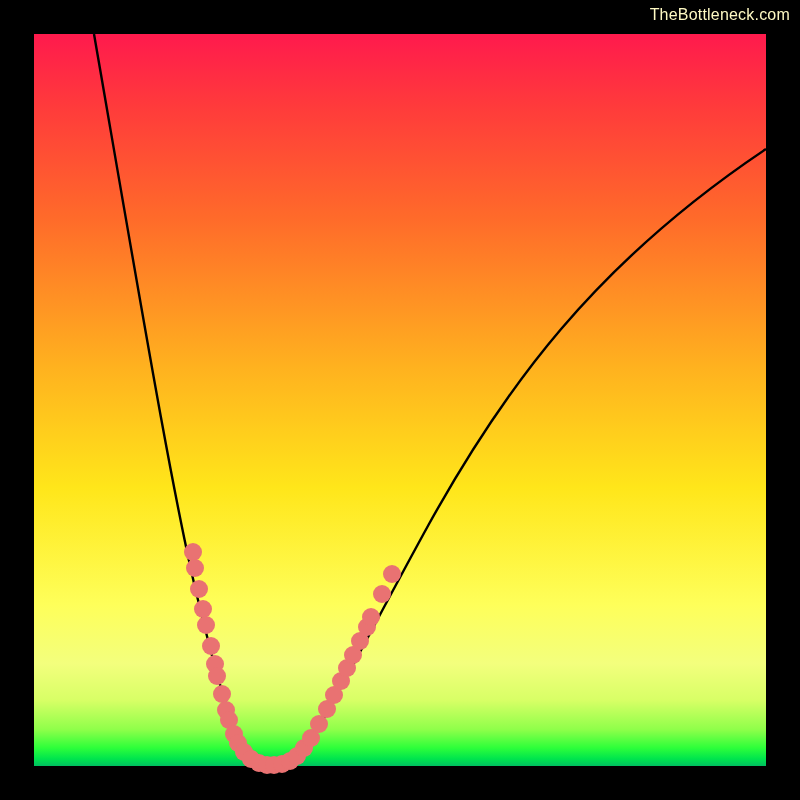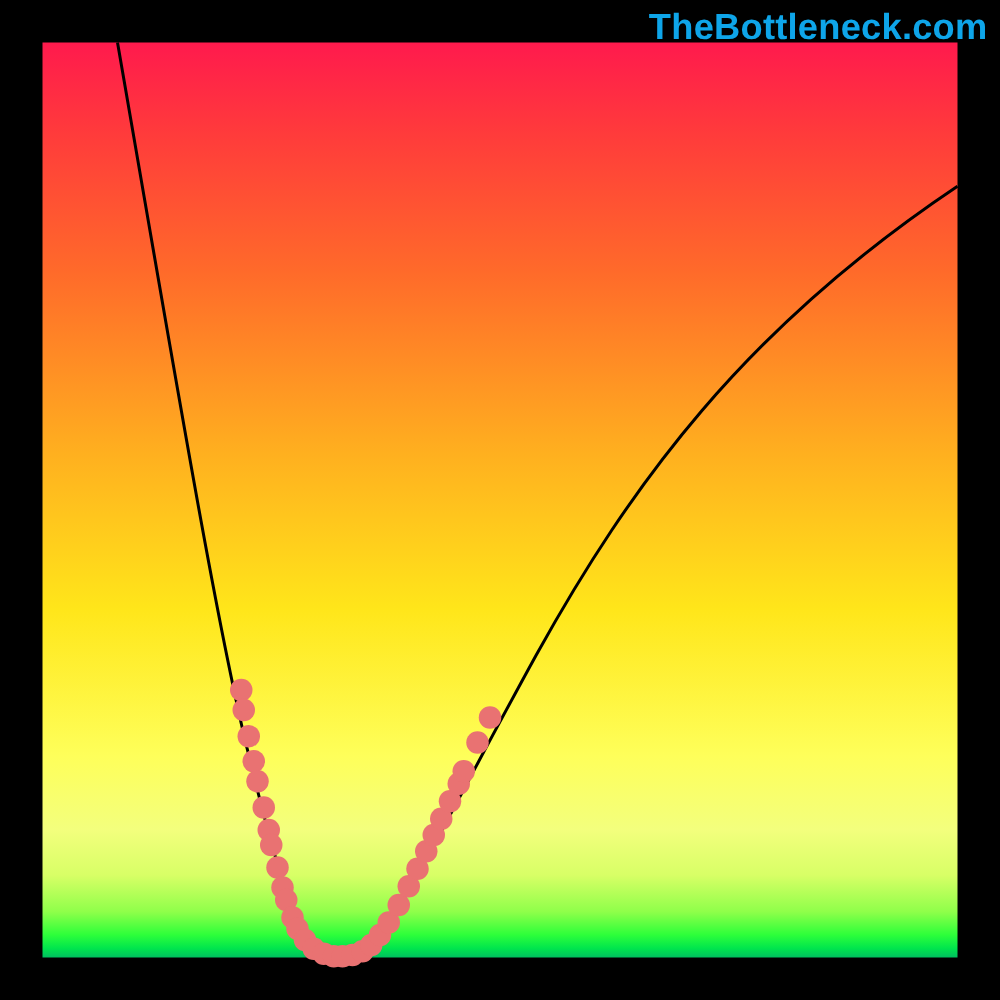--- a/index.html
+++ b/index.html
@@ -38,23 +38,23 @@
       #8fff4a 95%,
       #2eff3a 97.5%,
       #00e54d 99%,
       #00c060 100%
     );
   }
   .watermark {
     position: absolute;
     top: 6px;
     right: 10px;
-    color: #0ea5e9;
-    font-size: 29px;
-    font-weight: 700;
+    color: #fef9c3;
+    font-size: 16px;
+    font-weight: 400;
     letter-spacing: 0.2px;
     user-select: none;
   }
   svg.curve {
     position: absolute;
     top: 0;
     left: 0;
     width: 732px;
     height: 732px;
     overflow: visible;

